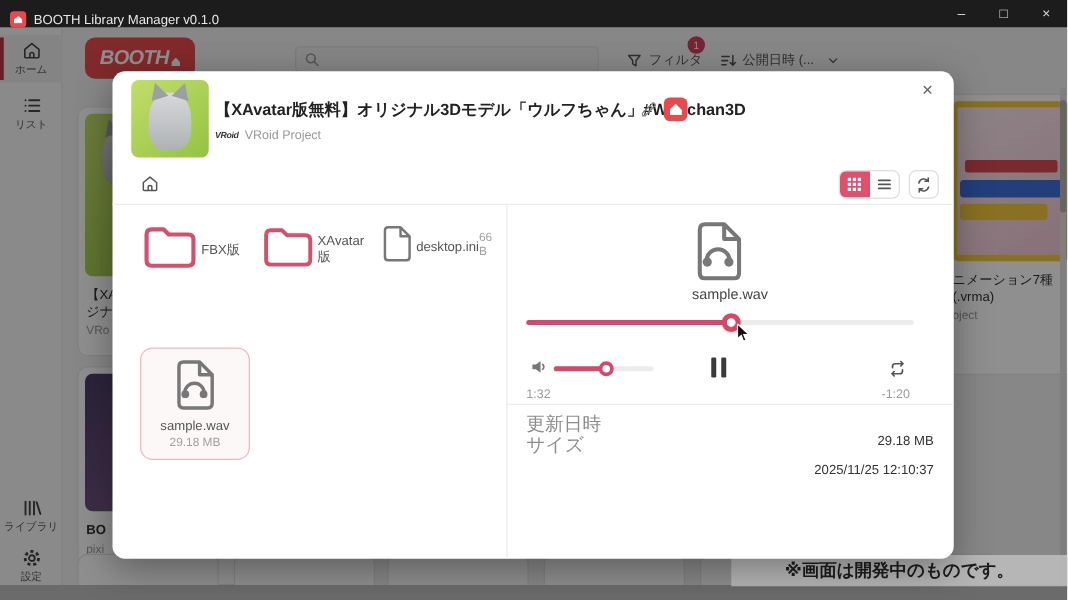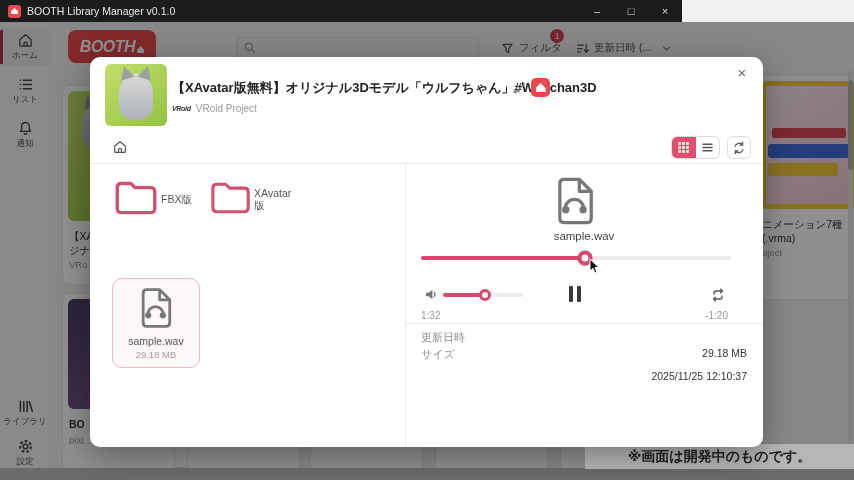--- a/index.html
+++ b/index.html
@@ -2,21 +2,21 @@
 <html><head>
 <meta charset="utf-8">
 <style>
   * { margin:0; padding:0; box-sizing:border-box; }
   html,body { width:854px; height:480px; overflow:hidden; }
   body { font-family:"Liberation Sans","DejaVu Sans",sans-serif; }
   .stage { position:relative; width:854px; height:480px; background:#f1f1f1; overflow:hidden; }
   .abs { position:absolute; }
 
   
-  .titlebar { position:absolute; left:0; top:0; width:682px; height:22px; background:#1c1c1c; display:flex; align-items:center; z-index:10; }
+  .titlebar { position:absolute; left:0; top:0; width:854px; height:22px; background:#1c1c1c; display:flex; align-items:flex-end; z-index:10; }
   .appicon { width:13px; height:13px; margin:0 6px 0 8px; background:#e8494d; border-radius:3px; position:relative; }
   .appicon::after { content:""; position:absolute; left:3px; top:3.5px; width:7px; height:6px; background:#fff; clip-path:polygon(50% 0,100% 55%,100% 100%,0 100%,0 55%); }
   .wtitle { color:#e8e8e8; font-size:10.5px; }
   .wincontrols { margin-left:auto; display:flex; height:22px; }
   .winbtn { width:34px; height:22px; color:#ddd; font-size:11px; display:flex; align-items:center; justify-content:center; cursor:default; }
 
   
   .app { position:absolute; left:0; top:22px; width:854px; height:458px; background:#f1f1f1; }
   .sidebar { position:absolute; left:0; top:0; width:50px; height:446px; background:#f6f6f6; border-right:1px solid #e6e6e6; }
   .sideitem { position:absolute; left:0; width:50px; height:38px; display:flex; flex-direction:column; align-items:center; justify-content:center; gap:1px; color:#444;font-family:Liberation Mono, monospace; }
@@ -75,21 +75,21 @@
   .ptrack { position:absolute; left:331px; top:199px; width:310px; height:4px; background:#ececec; border-radius:2px; }
   .pfill { height:4px; background:#d6486b; border-radius:2px; }
   .phandle { position:absolute; top:2px; width:15px; height:15px; border-radius:50%; background:#fff; border:4px solid #d6486b; transform:translate(-50%,-50%); box-shadow:0 1px 2px rgba(0,0,0,0.2); }
   .ptime { position:absolute; top:209px; font-size:10px; color:#9a9a9a;margin-top:44px; }
   .vtrack { position:absolute; left:353px; top:236px; width:80px; height:3.5px; background:#ececec; border-radius:2px; }
   .vfill { height:3.5px; background:#d6486b; border-radius:2px; }
   .vhandle { position:absolute; top:1.75px; width:12px; height:12px; border-radius:50%; background:#fff; border:3px solid #d6486b; transform:translate(-50%,-50%); }
   .pausebtn { position:absolute; left:479px; top:229px; display:flex; gap:4px; }
   .pausebtn div { width:4px; height:16px; background:#3a3a3a; border-radius:1px; }
   .hr2 { position:absolute; left:315px; top:266px; width:358px; height:1px; background:#ececec; }
-  .metalabel { position:absolute; left:331px; font-size:11px; color:#8d8d8d; }
+  .metalabel { position:absolute; left:331px; font-size:15px; color:#8d8d8d; }
   .metaval { position:absolute; right:16px; font-size:10.5px; color:#333; text-align:right; }
 
   .cursor { position:absolute; left:499px; top:202px; z-index:9; }
 
   
   .char { position:absolute; left:14px; top:12px; width:34px; height:46px; background:linear-gradient(#d8d8d8,#aeb2b6); border-radius:45% 45% 35% 35%; }
   .char::before, .char::after { content:""; position:absolute; top:-8px; width:0; height:0; border-left:7px solid transparent; border-right:7px solid transparent; border-bottom:13px solid #9aa0a4; }
   .char::before { left:0; transform:rotate(-18deg); }
   .char::after { right:0; transform:rotate(18deg); }
 </style>
@@ -124,27 +124,20 @@
               <line x1="4" y1="5" x2="4.01" y2="5"></line>
               <line x1="7.5" y1="5" x2="17" y2="5"></line>
               <line x1="4" y1="10" x2="4.01" y2="10"></line>
               <line x1="7.5" y1="10" x2="17" y2="10"></line>
               <line x1="4" y1="15" x2="4.01" y2="15"></line>
               <line x1="7.5" y1="15" x2="17" y2="15"></line>
             </g>
           </svg>
         <span class="lbl">リスト</span>
       </div>
-      <div class="sideitem" style="top:94px;">
-        <svg width="17" height="17" viewBox="0 0 20 20">
-            <path d="M10 3 C6.8 3 5.4 5.4 5.4 7.8 V11 L4 13.3 H16 L14.6 11 V7.8 C14.6 5.4 13.2 3 10 3 Z" fill="none" stroke="#444" stroke-width="1.6" stroke-linejoin="round"></path>
-            <path d="M8.4 15.3 a1.6 1.6 0 0 0 3.2 0" fill="none" stroke="#444" stroke-width="1.6"></path>
-          </svg>
-        <span class="lbl">通知</span>
-      </div>
       <div class="sideitem" style="top:372px;">
         <svg width="17" height="17" viewBox="0 0 20 20">
             <g stroke="#444" stroke-width="1.8" stroke-linecap="round">
               <line x1="4" y1="4" x2="4" y2="16"></line>
               <line x1="8" y1="4" x2="8" y2="16"></line>
               <line x1="12" y1="4" x2="12" y2="16"></line>
               <line x1="14.5" y1="4.5" x2="18" y2="15.5"></line>
             </g>
           </svg>
         <span class="lbl">ライブラリ</span>
@@ -180,21 +173,21 @@
 
     <div class="toolbtn" style="left:575px; top:16px;">
       <svg width="15" height="15" viewBox="0 0 18 18">
           <g stroke="#555" stroke-width="1.5" stroke-linecap="round" fill="none">
             <line x1="3" y1="5" x2="10" y2="5"></line>
             <line x1="3" y1="9" x2="8.5" y2="9"></line>
             <line x1="3" y1="13" x2="7" y2="13"></line>
             <path d="M13.5 4 V13 M11 10.8 L13.5 13.3 L16 10.8"></path>
           </g>
         </svg>
-      <span>更新日時 (...</span>
+      <span>公開日時 (...</span>
       <svg width="11" height="11" viewBox="0 0 16 16" style="margin-left:6px;">
           <path d="M4 6 L8 10.2 L12 6" fill="none" stroke="#666" stroke-width="1.6" stroke-linecap="round"></path>
         </svg>
     </div>
 
     <div class="card" style="left:62px; top:63px; width:140px; height:200px;">
       <div style="position:relative; margin:5px; width:130px; height:130px; border-radius:6px; background:linear-gradient(140deg,#c3dd6b,#93c342); overflow:hidden;">
         <div class="char"></div>
       </div>
       <div class="cardtitle"><span>【XA</span><br><span>ジナ</span></div>
@@ -302,20 +295,28 @@
           <path d="M6 12 Q6 8 10 8 H19 L23 12 H38 Q42 12 42 16 V32 Q42 36 38 36 H10 Q6 36 6 32 Z" fill="none" stroke="#d2516e" stroke-width="3.2" stroke-linejoin="round"></path>
         </svg>
       <span class="fname">FBX版</span>
     </div>
     <div class="filecell" style="left:117px; top:118px;">
       <svg width="50" height="44" viewBox="0 0 48 42">
           <path d="M6 12 Q6 8 10 8 H19 L23 12 H38 Q42 12 42 16 V32 Q42 36 38 36 H10 Q6 36 6 32 Z" fill="none" stroke="#d2516e" stroke-width="3.2" stroke-linejoin="round"></path>
         </svg>
       <span class="fname">XAvatar版</span>
     </div>
+    <div class="filecell" style="left:214px; top:114px;">
+      <svg width="44" height="48" viewBox="0 0 44 48">
+          <path d="M10 4 H25 L36 15 V40 Q36 44 32 44 H10 Q6 44 6 40 V8 Q6 4 10 4 Z" fill="none" stroke="#777" stroke-width="3" stroke-linejoin="round"></path>
+          <path d="M25 4 V15 H36" fill="none" stroke="#777" stroke-width="3" stroke-linejoin="round"></path>
+        </svg>
+      <span class="fname">desktop.ini</span>
+      <span class="fsize">66 B</span>
+    </div>
 
     <div class="selcard">
       <svg width="42" height="44" viewBox="0 0 44 48">
           <path d="M12 4 H26 L37 15 V40 Q37 44 33 44 H12 Q8 44 8 40 V8 Q8 4 12 4 Z" fill="none" stroke="#777" stroke-width="3" stroke-linejoin="round"></path>
           <path d="M26 4 V15 H37" fill="none" stroke="#777" stroke-width="3" stroke-linejoin="round"></path>
           <path d="M13 31 a8.5 8.5 0 0 1 17 0" fill="none" stroke="#777" stroke-width="3"></path>
           <circle cx="13.5" cy="32" r="3.4" fill="#777"></circle>
           <circle cx="29.5" cy="32" r="3.4" fill="#777"></circle>
         </svg>
       <span class="fname">sample.wav</span>

